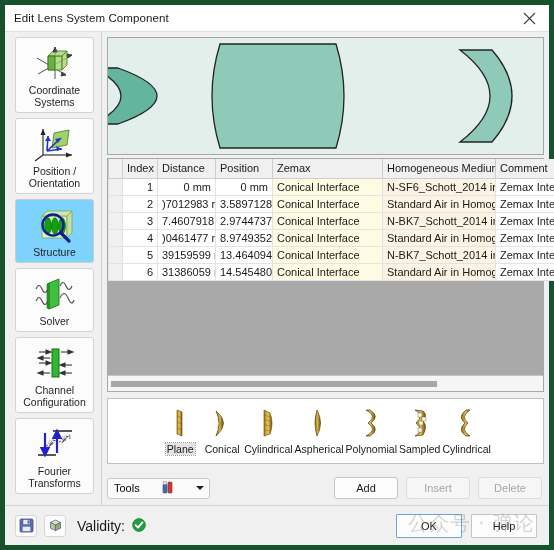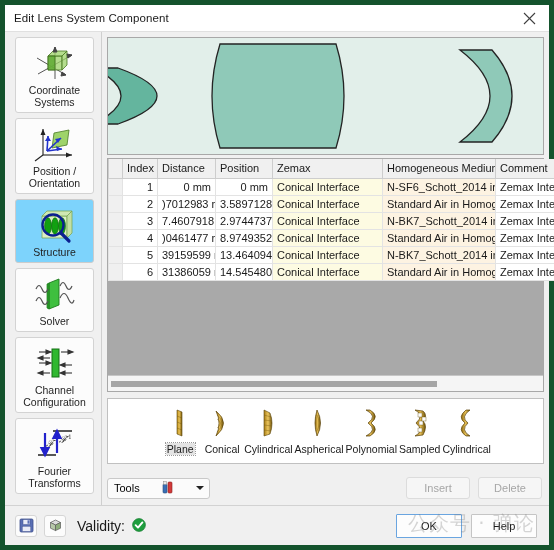--- a/index.html
+++ b/index.html
@@ -677,20 +677,23 @@
           <span>
             <svg width="14" height="14" viewBox="0 0 14 14">
               <rect x="2" y="4" width="4" height="9" rx="1" fill="#3a6fb5" stroke="#25497a" stroke-width=".6"></rect>
               <rect x="7" y="2" width="4" height="11" rx="1" fill="#d23a3a" stroke="#8c2020" stroke-width=".6"></rect>
               <rect x="2.5" y="1.5" width="3" height="3" fill="#e8e8e8" stroke="#888" stroke-width=".5"></rect>
             </svg>
           </span>
           <span class="caret"></span>
         </div>
         <div id="action-right">
+          <div class="btn">
+              <span>Add</span>
+            </div>
           <div class="btn disabled">
               <span>Insert</span>
             </div>
           <div class="btn disabled">
               <span>Delete</span>
             </div>
         </div>
       </div>
 
     </div>

